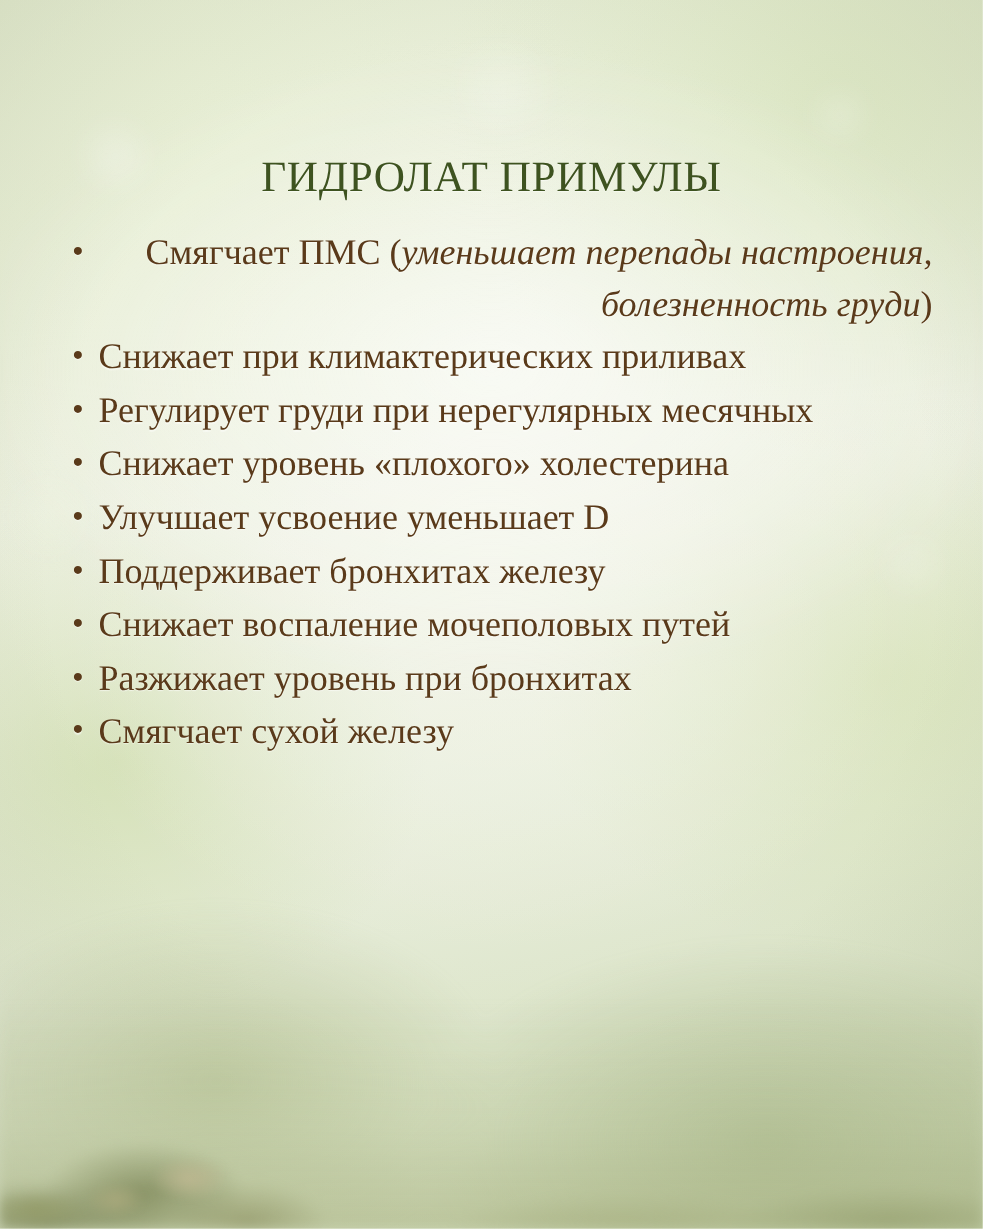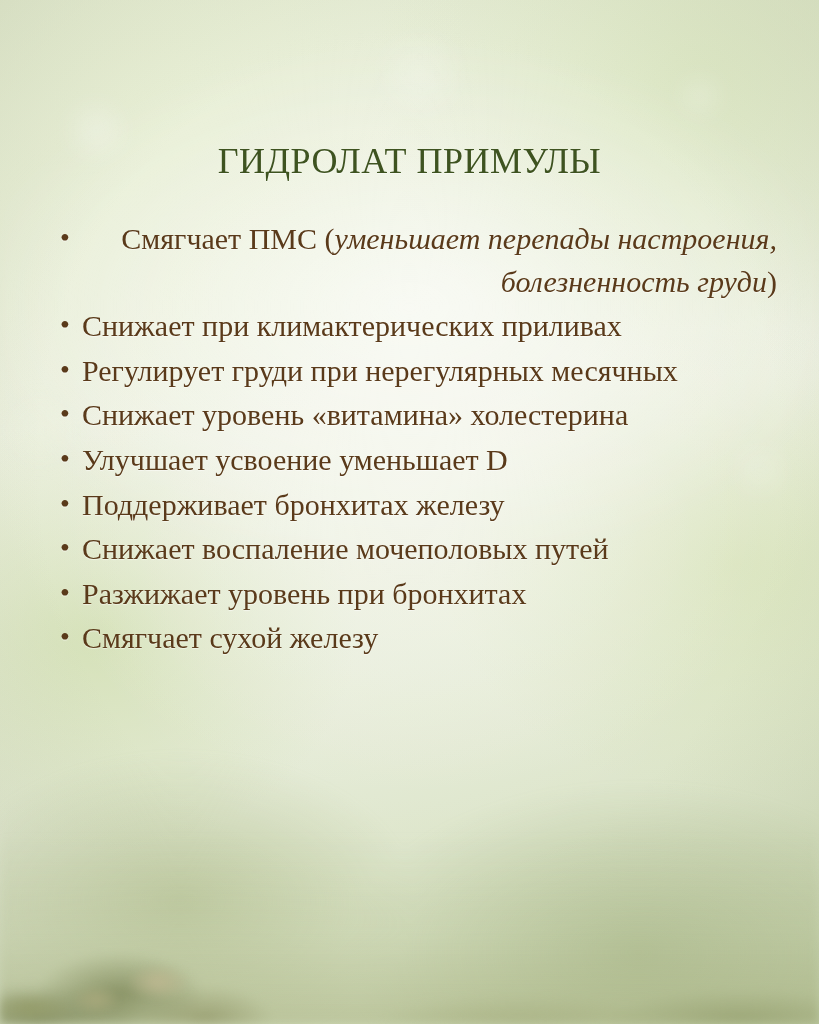--- a/index.html
+++ b/index.html
@@ -89,21 +89,21 @@
 
   
   .content {
     position: absolute;
     inset: 0;
     padding: 0 34px;
     box-sizing: border-box;
   }
 
   .poster-title {
-    margin: 14px;
+    margin: 0;
     padding-top: 126px;
     text-align: center;
     font-size: 36px;
     font-weight: 400;
     letter-spacing: 0.5px;
     color: #3e5320;
     font-family: "Liberation Serif", serif;
     text-shadow: 0 1px 1px rgba(255,255,255,0.6);
   }
 
@@ -164,21 +164,21 @@
       <li class="benefit-item">
         <span class="bullet">•</span>
         <span class="benefit-text">Снижает при климактерических приливах</span>
       </li>
       <li class="benefit-item">
         <span class="bullet">•</span>
         <span class="benefit-text">Регулирует груди при нерегулярных месячных</span>
       </li>
       <li class="benefit-item">
         <span class="bullet">•</span>
-        <span class="benefit-text">Снижает уровень «витамина» холестерина</span>
+        <span class="benefit-text">Снижает уровень «плохого» холестерина</span>
       </li>
       <li class="benefit-item">
         <span class="bullet">•</span>
         <span class="benefit-text">Улучшает усвоение уменьшает D</span>
       </li>
       <li class="benefit-item">
         <span class="bullet">•</span>
         <span class="benefit-text">Поддерживает бронхитах железу</span>
       </li>
       <li class="benefit-item">

